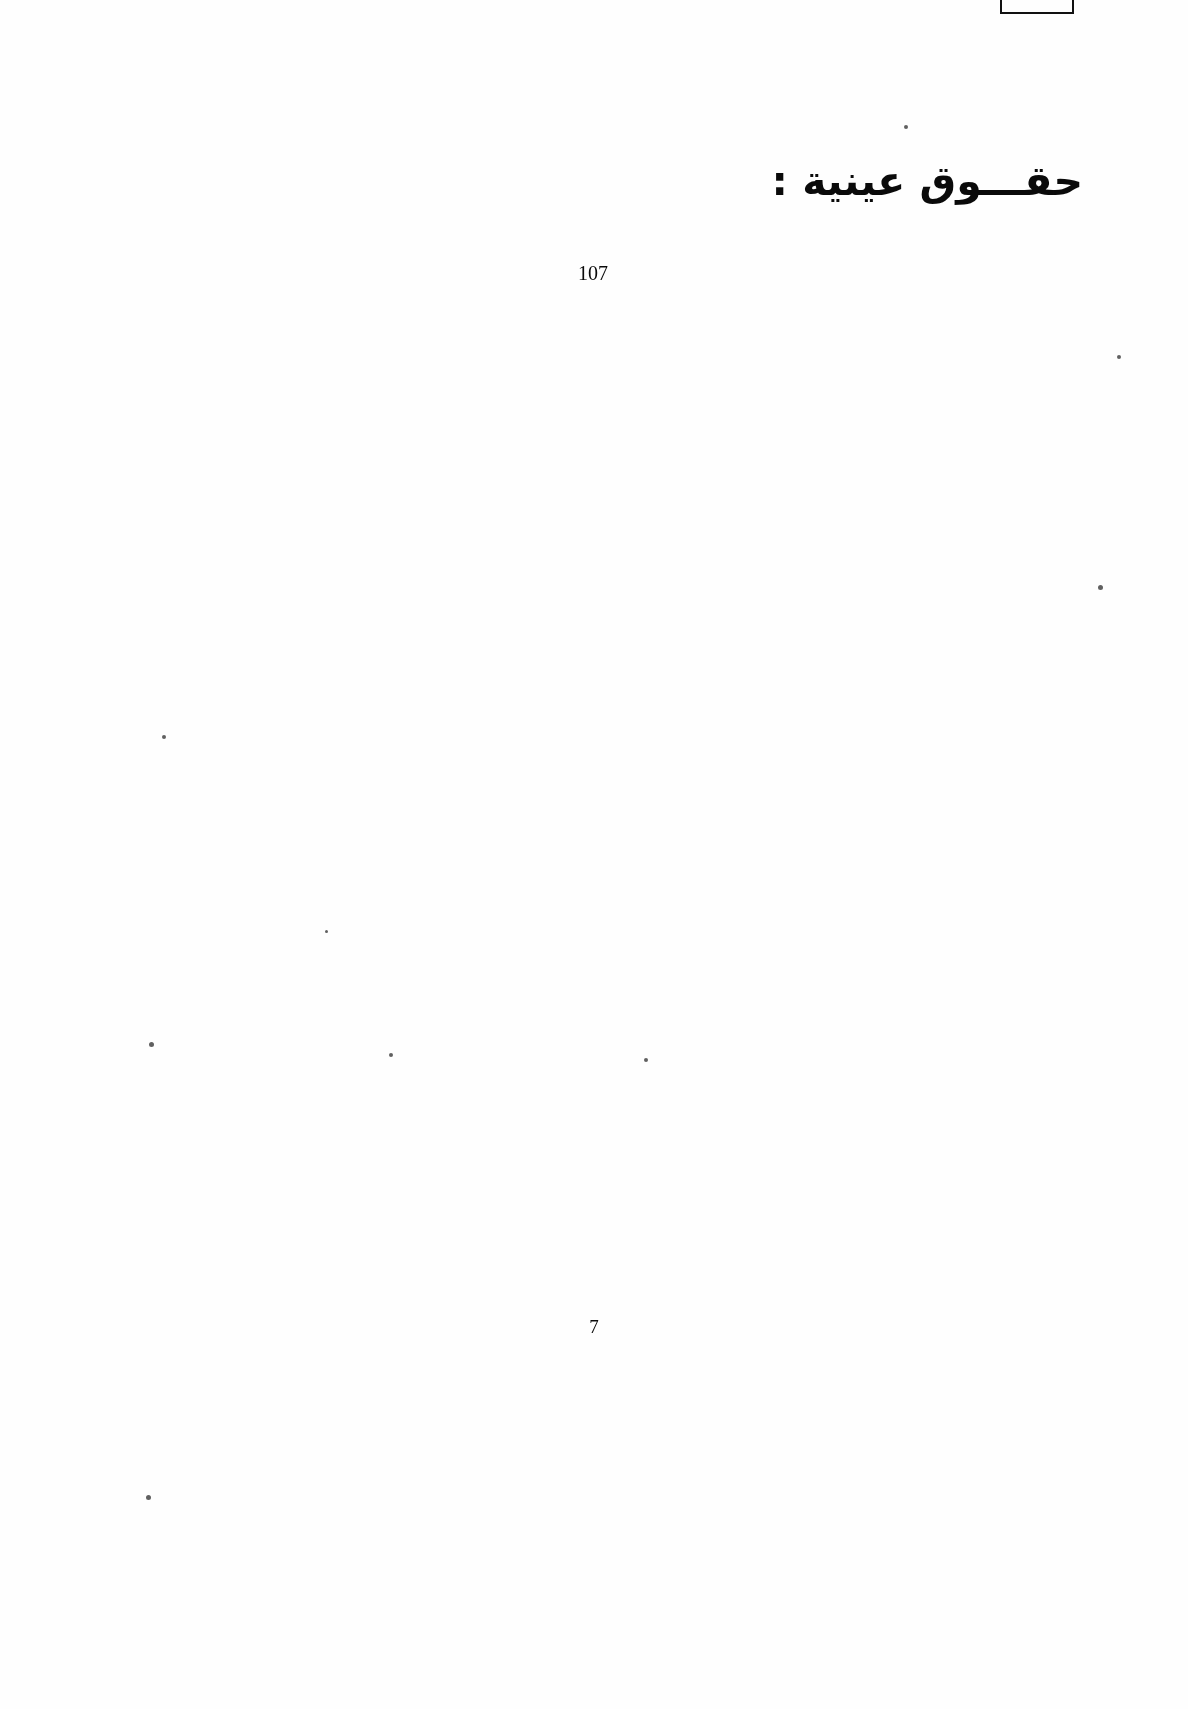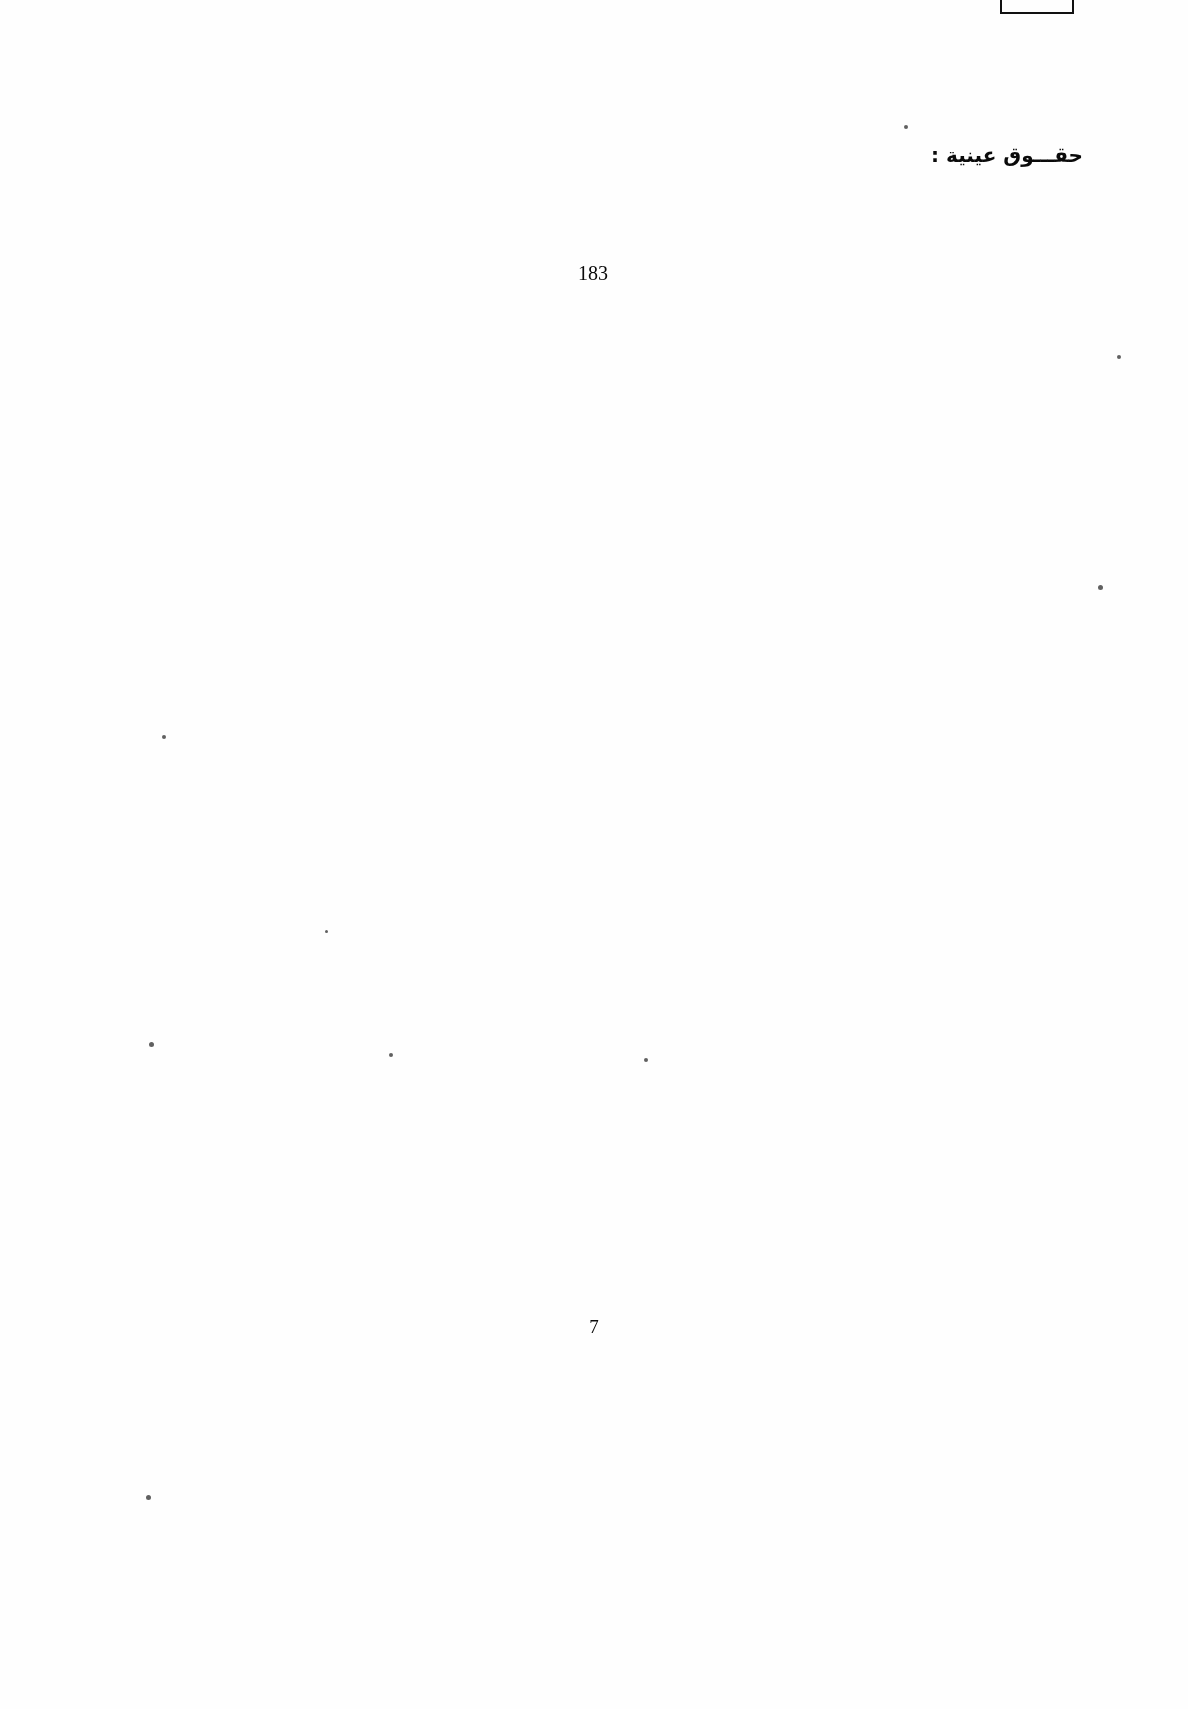--- a/index.html
+++ b/index.html
@@ -38,21 +38,21 @@
     width: 70px;
     height: 12px;
     border: 2px solid #111;
     border-top: none;
   }
 
   .doc-title {
     position: absolute;
     top: 130px;
     right: 105px;
-    font-size: 20px;
+    font-size: 41px;
     font-weight: bold;
     letter-spacing: 0px;
     direction: rtl;
     text-align: right;
   }
 
   .table-wrap {
     position: absolute;
     top: 262px;
     right: 105px;
@@ -273,21 +273,21 @@
           <td class="letter-label">-ط-</td>
           <td></td>
           <td></td>
           <td></td>
         </tr>
 
         <tr class="entry">
           <td class="subject">طلب تعويض</td>
           <td class="keys">ـ كتب مقاسمة، اتصال قضاء، استرداد حق، طلب تعويض...........</td>
           <td class="num count">6702</td>
-          <td class="num page">183</td>
+          <td class="num page">107</td>
         </tr>
 
       </tbody>
     </table>
     <div class="rule-thick" style="margin-top:14px;"></div>
   </div>
 
   <div class="page-number">7</div>
 
 </div>

